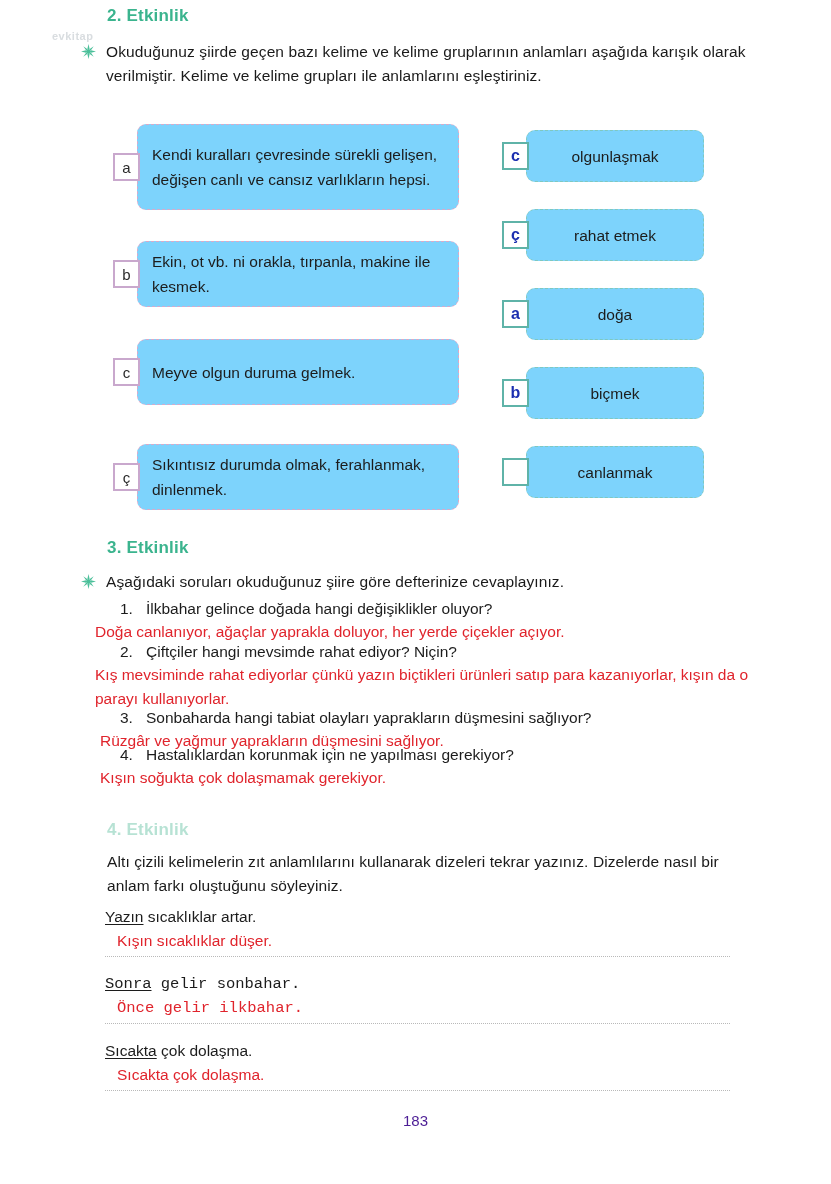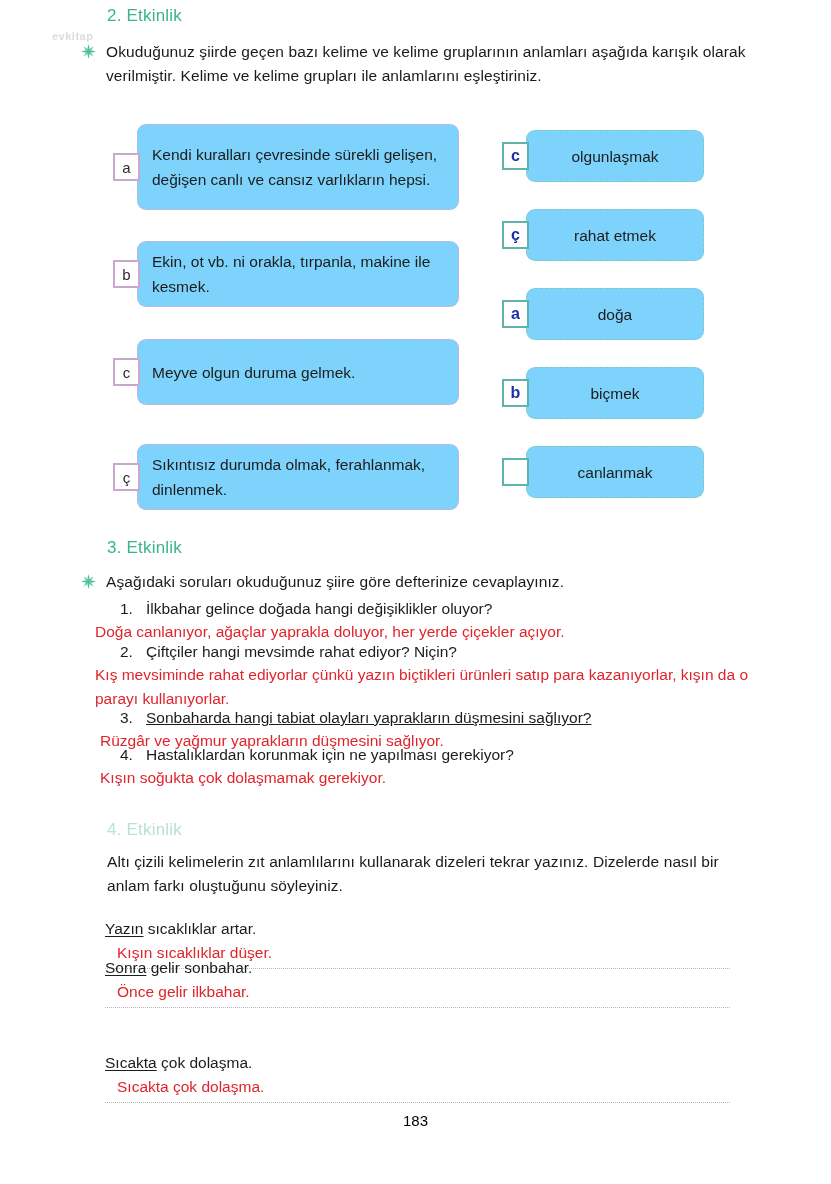--- a/index.html
+++ b/index.html
@@ -31,21 +31,21 @@
     font-size: 11px;
     font-weight: bold;
     color: #d9dde0;
     letter-spacing: 0.5px;
     user-select: none;
   }
 
   
   .etkinlik-heading {
     font-size: 17px;
-    font-weight: normal;
+    font-weight: bold;
     color: #3bb48e;
     letter-spacing: 0.2px;
   }
   .etkinlik-heading.clipped {
     position: absolute;
     left: 107px;
     top: 6px;
     height: 17px;
     overflow: hidden;
     line-height: 20px;
@@ -161,21 +161,20 @@
     white-space: nowrap;
   }
   .a-line.wrap { white-space: normal; line-height: 24px; }
 
   
   .dize-group { position: absolute; left: 105px; width: 625px; }
   .dize-original {
     font-size: 15.5px;
     line-height: 24px;
     color: #1c1c1c;
-    margin-top: 12px;
   }
   .dize-original u {
     text-decoration: underline;
     text-underline-offset: 2px;
   }
   .dize-answer {
     font-size: 15.5px;
     line-height: 24px;
     color: #e0242c;
     padding-left: 12px;
@@ -188,21 +187,21 @@
   }
 
   
   .page-number {
     position: absolute;
     left: 0;
     top: 1112px;
     width: 831px;
     text-align: center;
     font-size: 15px;
-    color: #000000;
+    color: #4c1d95;
   }
 </style>
 </head>
 <body>
 
 <div class="page">
 
   <div class="watermark">evkitap</div>
 
   <div class="etkinlik-heading clipped">2. Etkinlik</div>
@@ -311,21 +310,21 @@
   </div>
 
   <div class="qa-block" style="top:640px;">
     <div class="q-line" style="padding-left:120px;">
       <span class="q-num">2.</span><span>Çiftçiler hangi mevsimde rahat ediyor? Niçin?</span>
     </div>
     <div class="a-line wrap" style="padding-left:95px; width:680px;">Kış mevsiminde rahat ediyorlar çünkü yazın biçtikleri ürünleri satıp para kazanıyorlar, kışın da o parayı kullanıyorlar.</div>
   </div>
 
   <div class="qa-block" style="top:706px;">
-    <div class="q-line" style="padding-left:120px;text-decoration:underline;">
+    <div class="q-line" style="padding-left:120px;">
       <span class="q-num">3.</span><span>Sonbaharda hangi tabiat olayları yaprakların düşmesini sağlıyor?</span>
     </div>
     <div class="a-line" style="padding-left:100px;">Rüzgâr ve yağmur yaprakların düşmesini sağlıyor.</div>
   </div>
 
   <div class="qa-block" style="top:743px;">
     <div class="q-line" style="padding-left:120px;">
       <span class="q-num">4.</span><span>Hastalıklardan korunmak için ne yapılması gerekiyor?</span>
     </div>
     <div class="a-line" style="padding-left:100px;">Kışın soğukta çok dolaşmamak gerekiyor.</div>
@@ -338,21 +337,21 @@
   </div>
 
   <div class="dize-group" style="top:905px;">
     <div class="dize-original">
       <u>Yazın</u><span> sıcaklıklar artar.</span>
     </div>
     <div class="dize-answer">Kışın sıcaklıklar düşer.</div>
     <div class="dotted-rule"></div>
   </div>
 
-  <div class="dize-group" style="top:944px;">
+  <div class="dize-group" style="top:972px;font-family:Liberation Mono, monospace;">
     <div class="dize-original">
       <u>Sonra</u><span> gelir sonbahar.</span>
     </div>
     <div class="dize-answer">Önce gelir ilkbahar.</div>
     <div class="dotted-rule"></div>
   </div>
 
   <div class="dize-group" style="top:1039px;">
     <div class="dize-original">
       <u>Sıcakta</u><span> çok dolaşma.</span>

